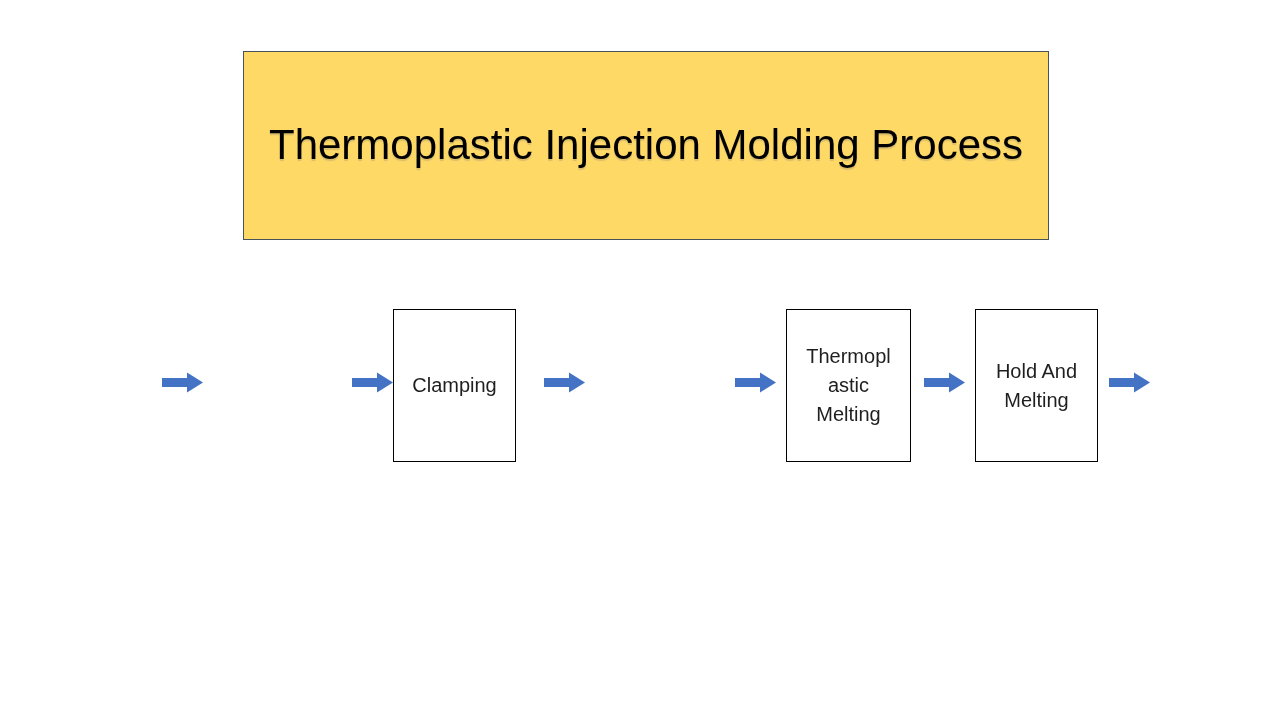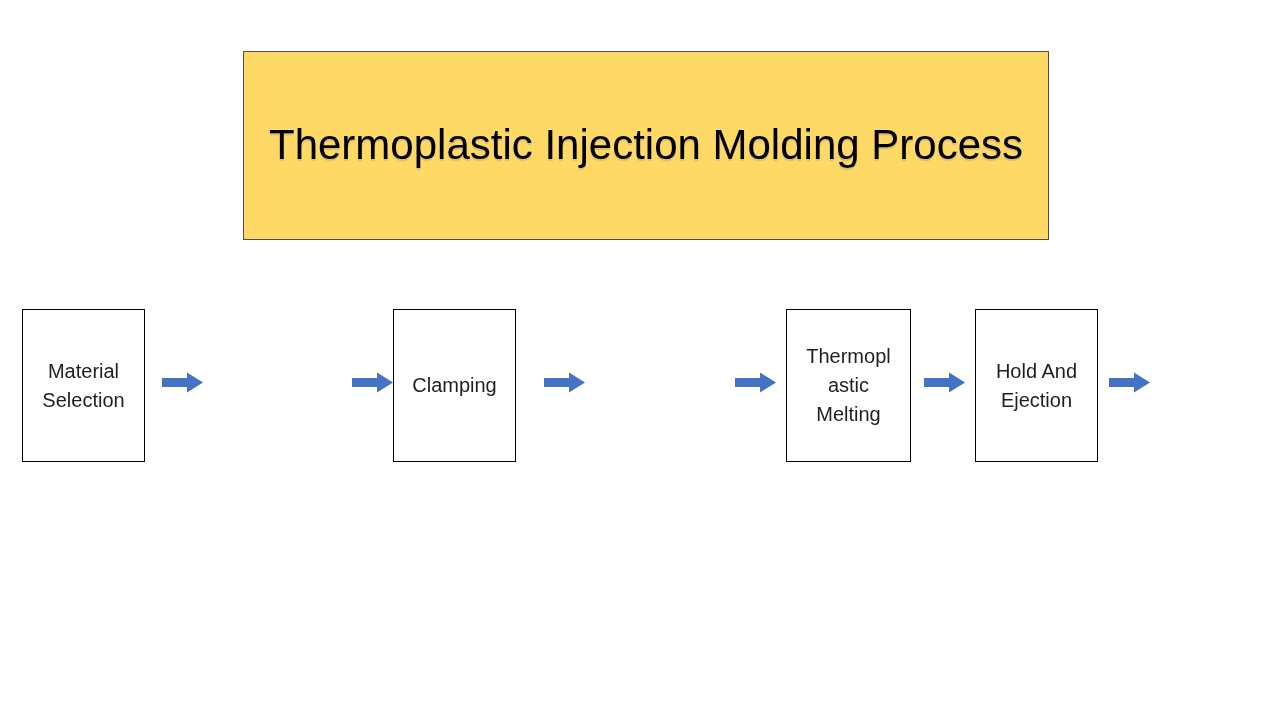--- a/index.html
+++ b/index.html
@@ -65,24 +65,20 @@
 </style>
 </head>
 <body>
 
 <div class="canvas">
 
   <div class="title-box">
     <div class="title-text">Thermoplastic Injection Molding Process</div>
   </div>
 
-  <div class="step-box" style="left:22px">
-    <div class="step-label">Material
-Selection</div>
-  </div>
 
   <svg class="flow-arrow" style="left:162px" viewBox="0 0 41 21" aria-hidden="true">
     <path d="M0 6 H25 V0.5 L41 10.5 L25 20.5 V15 H0 Z" fill="#4472C4"></path>
   </svg>
 
 
   <svg class="flow-arrow" style="left:352px" viewBox="0 0 41 21" aria-hidden="true">
     <path d="M0 6 H25 V0.5 L41 10.5 L25 20.5 V15 H0 Z" fill="#4472C4"></path>
   </svg>
 
@@ -104,21 +100,21 @@
 astic
 Melting</div>
   </div>
 
   <svg class="flow-arrow" style="left:924px" viewBox="0 0 41 21" aria-hidden="true">
     <path d="M0 6 H25 V0.5 L41 10.5 L25 20.5 V15 H0 Z" fill="#4472C4"></path>
   </svg>
 
   <div class="step-box" style="left:975px">
     <div class="step-label">Hold And
-Ejection</div>
+Melting</div>
   </div>
 
   <svg class="flow-arrow" style="left:1109px" viewBox="0 0 41 21" aria-hidden="true">
     <path d="M0 6 H25 V0.5 L41 10.5 L25 20.5 V15 H0 Z" fill="#4472C4"></path>
   </svg>
 
 
 </div>
 
 </body></html>

